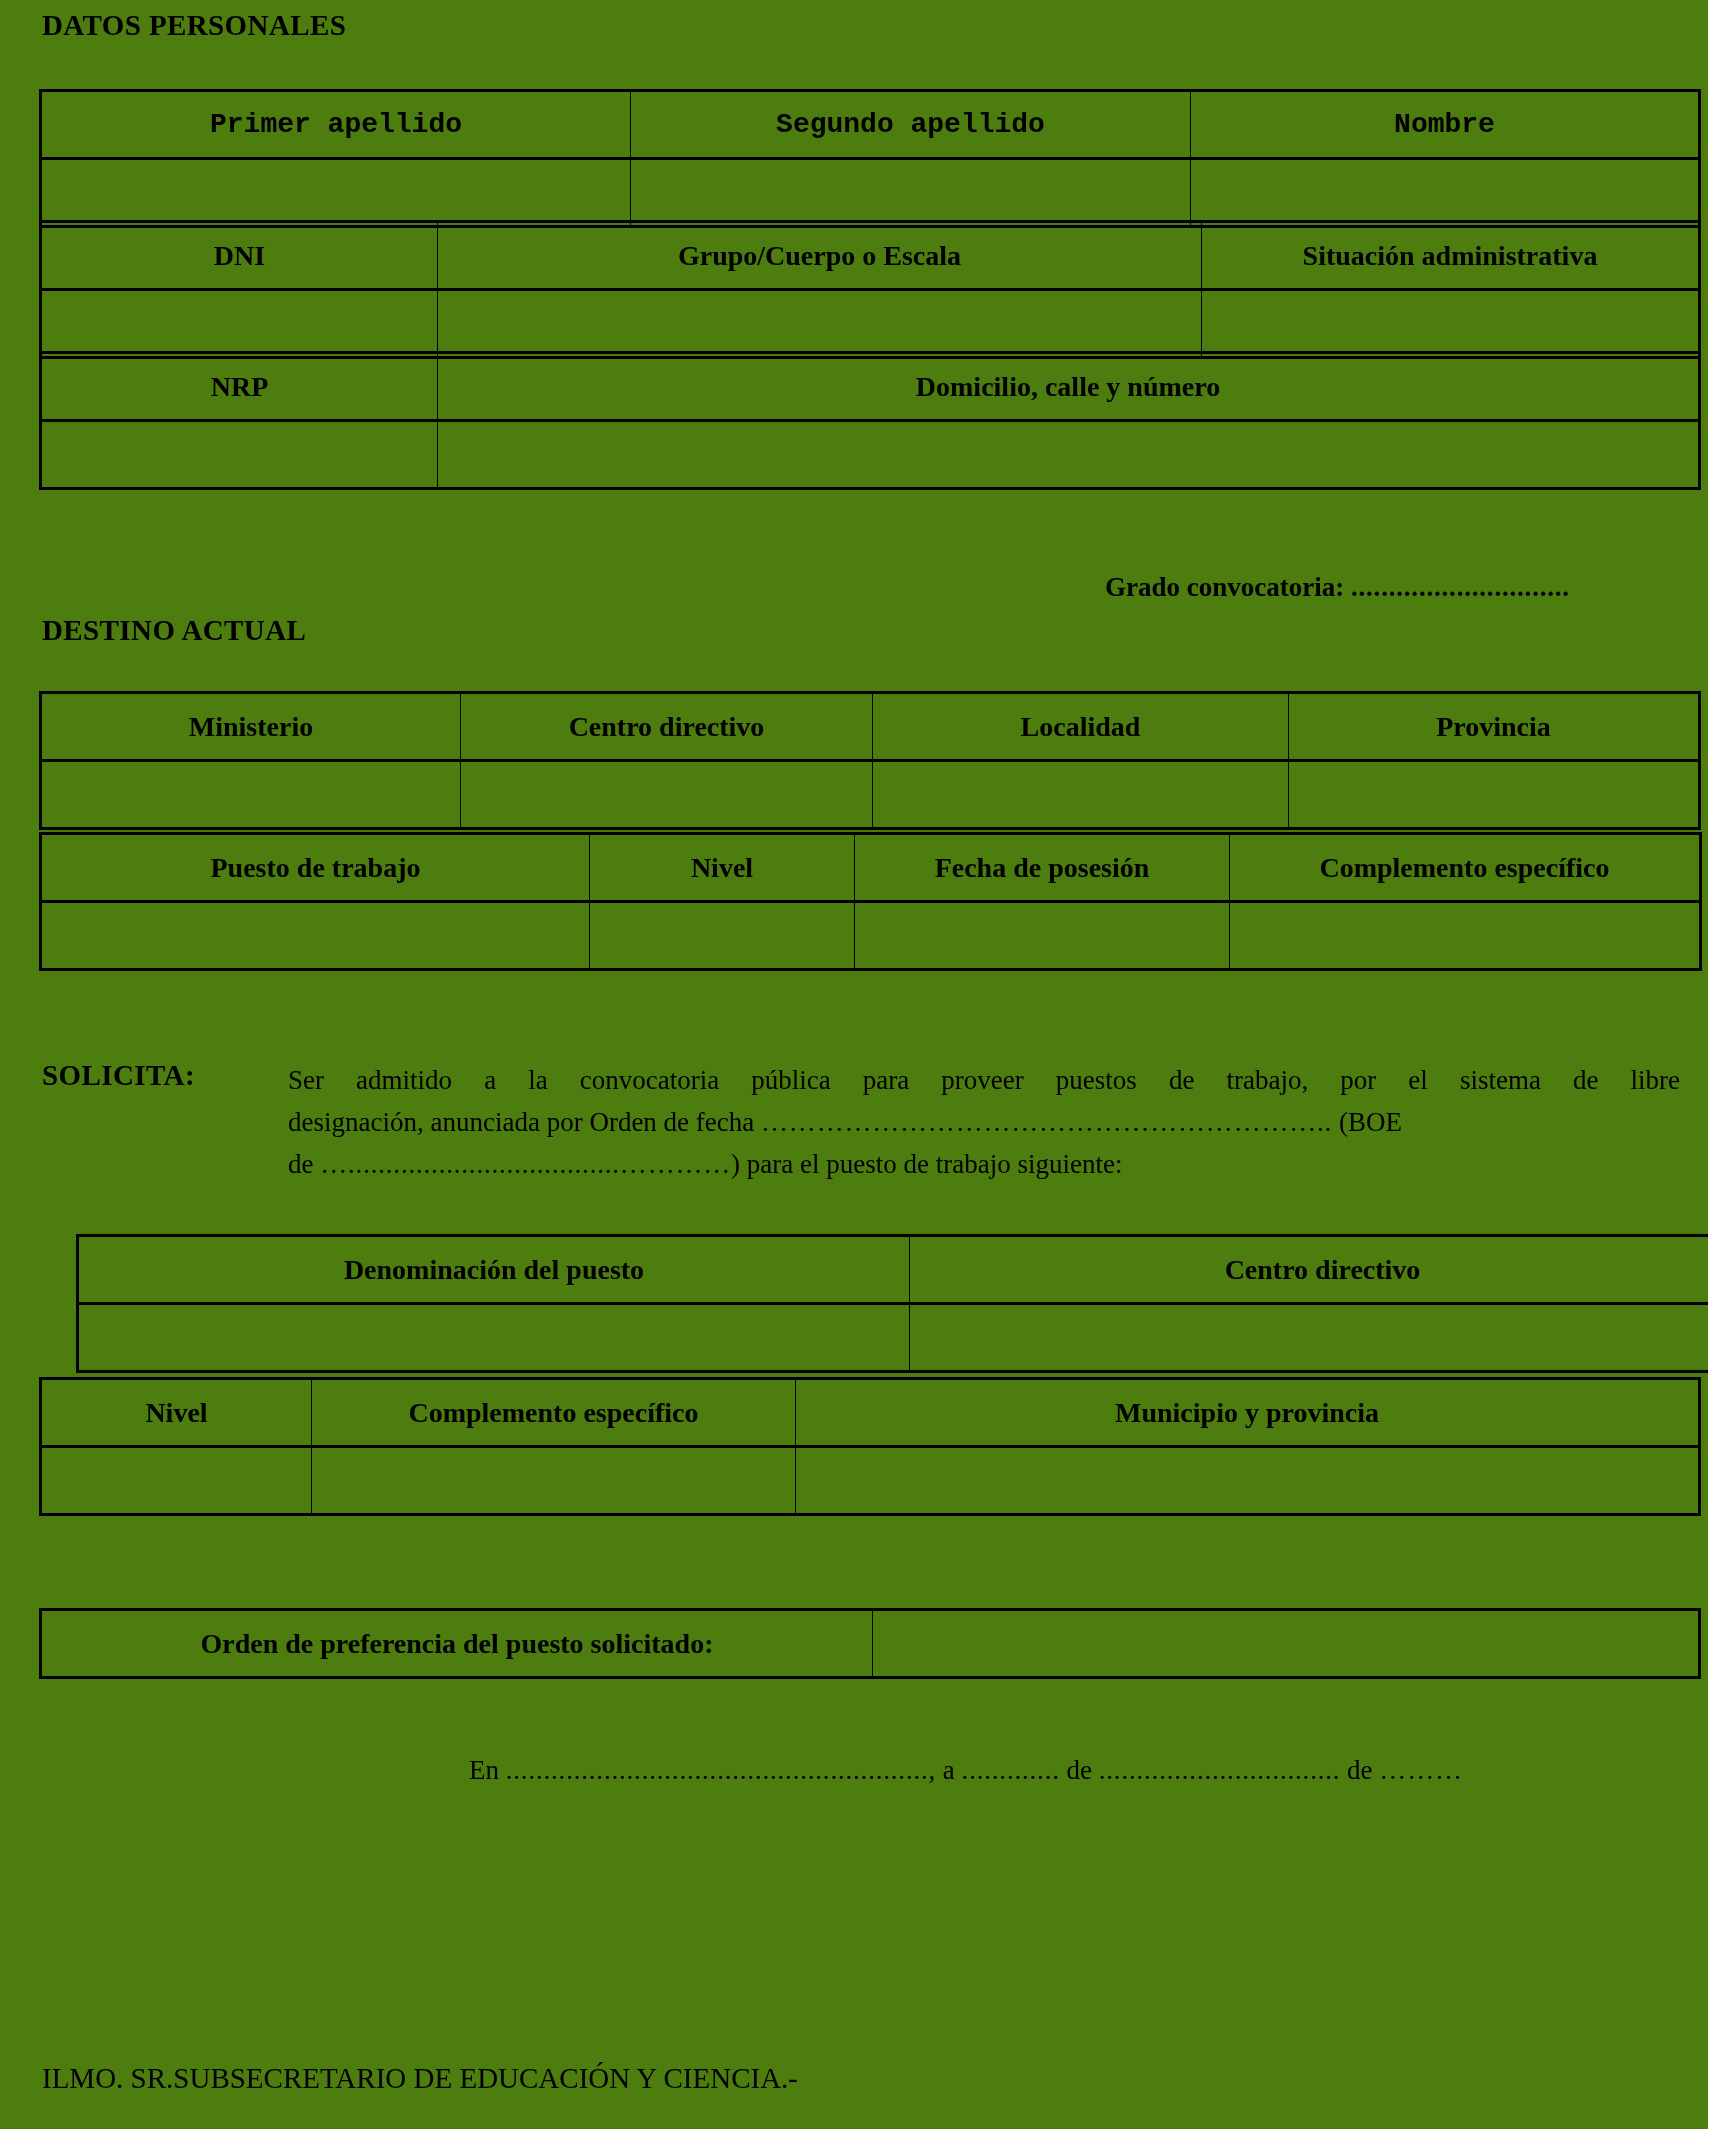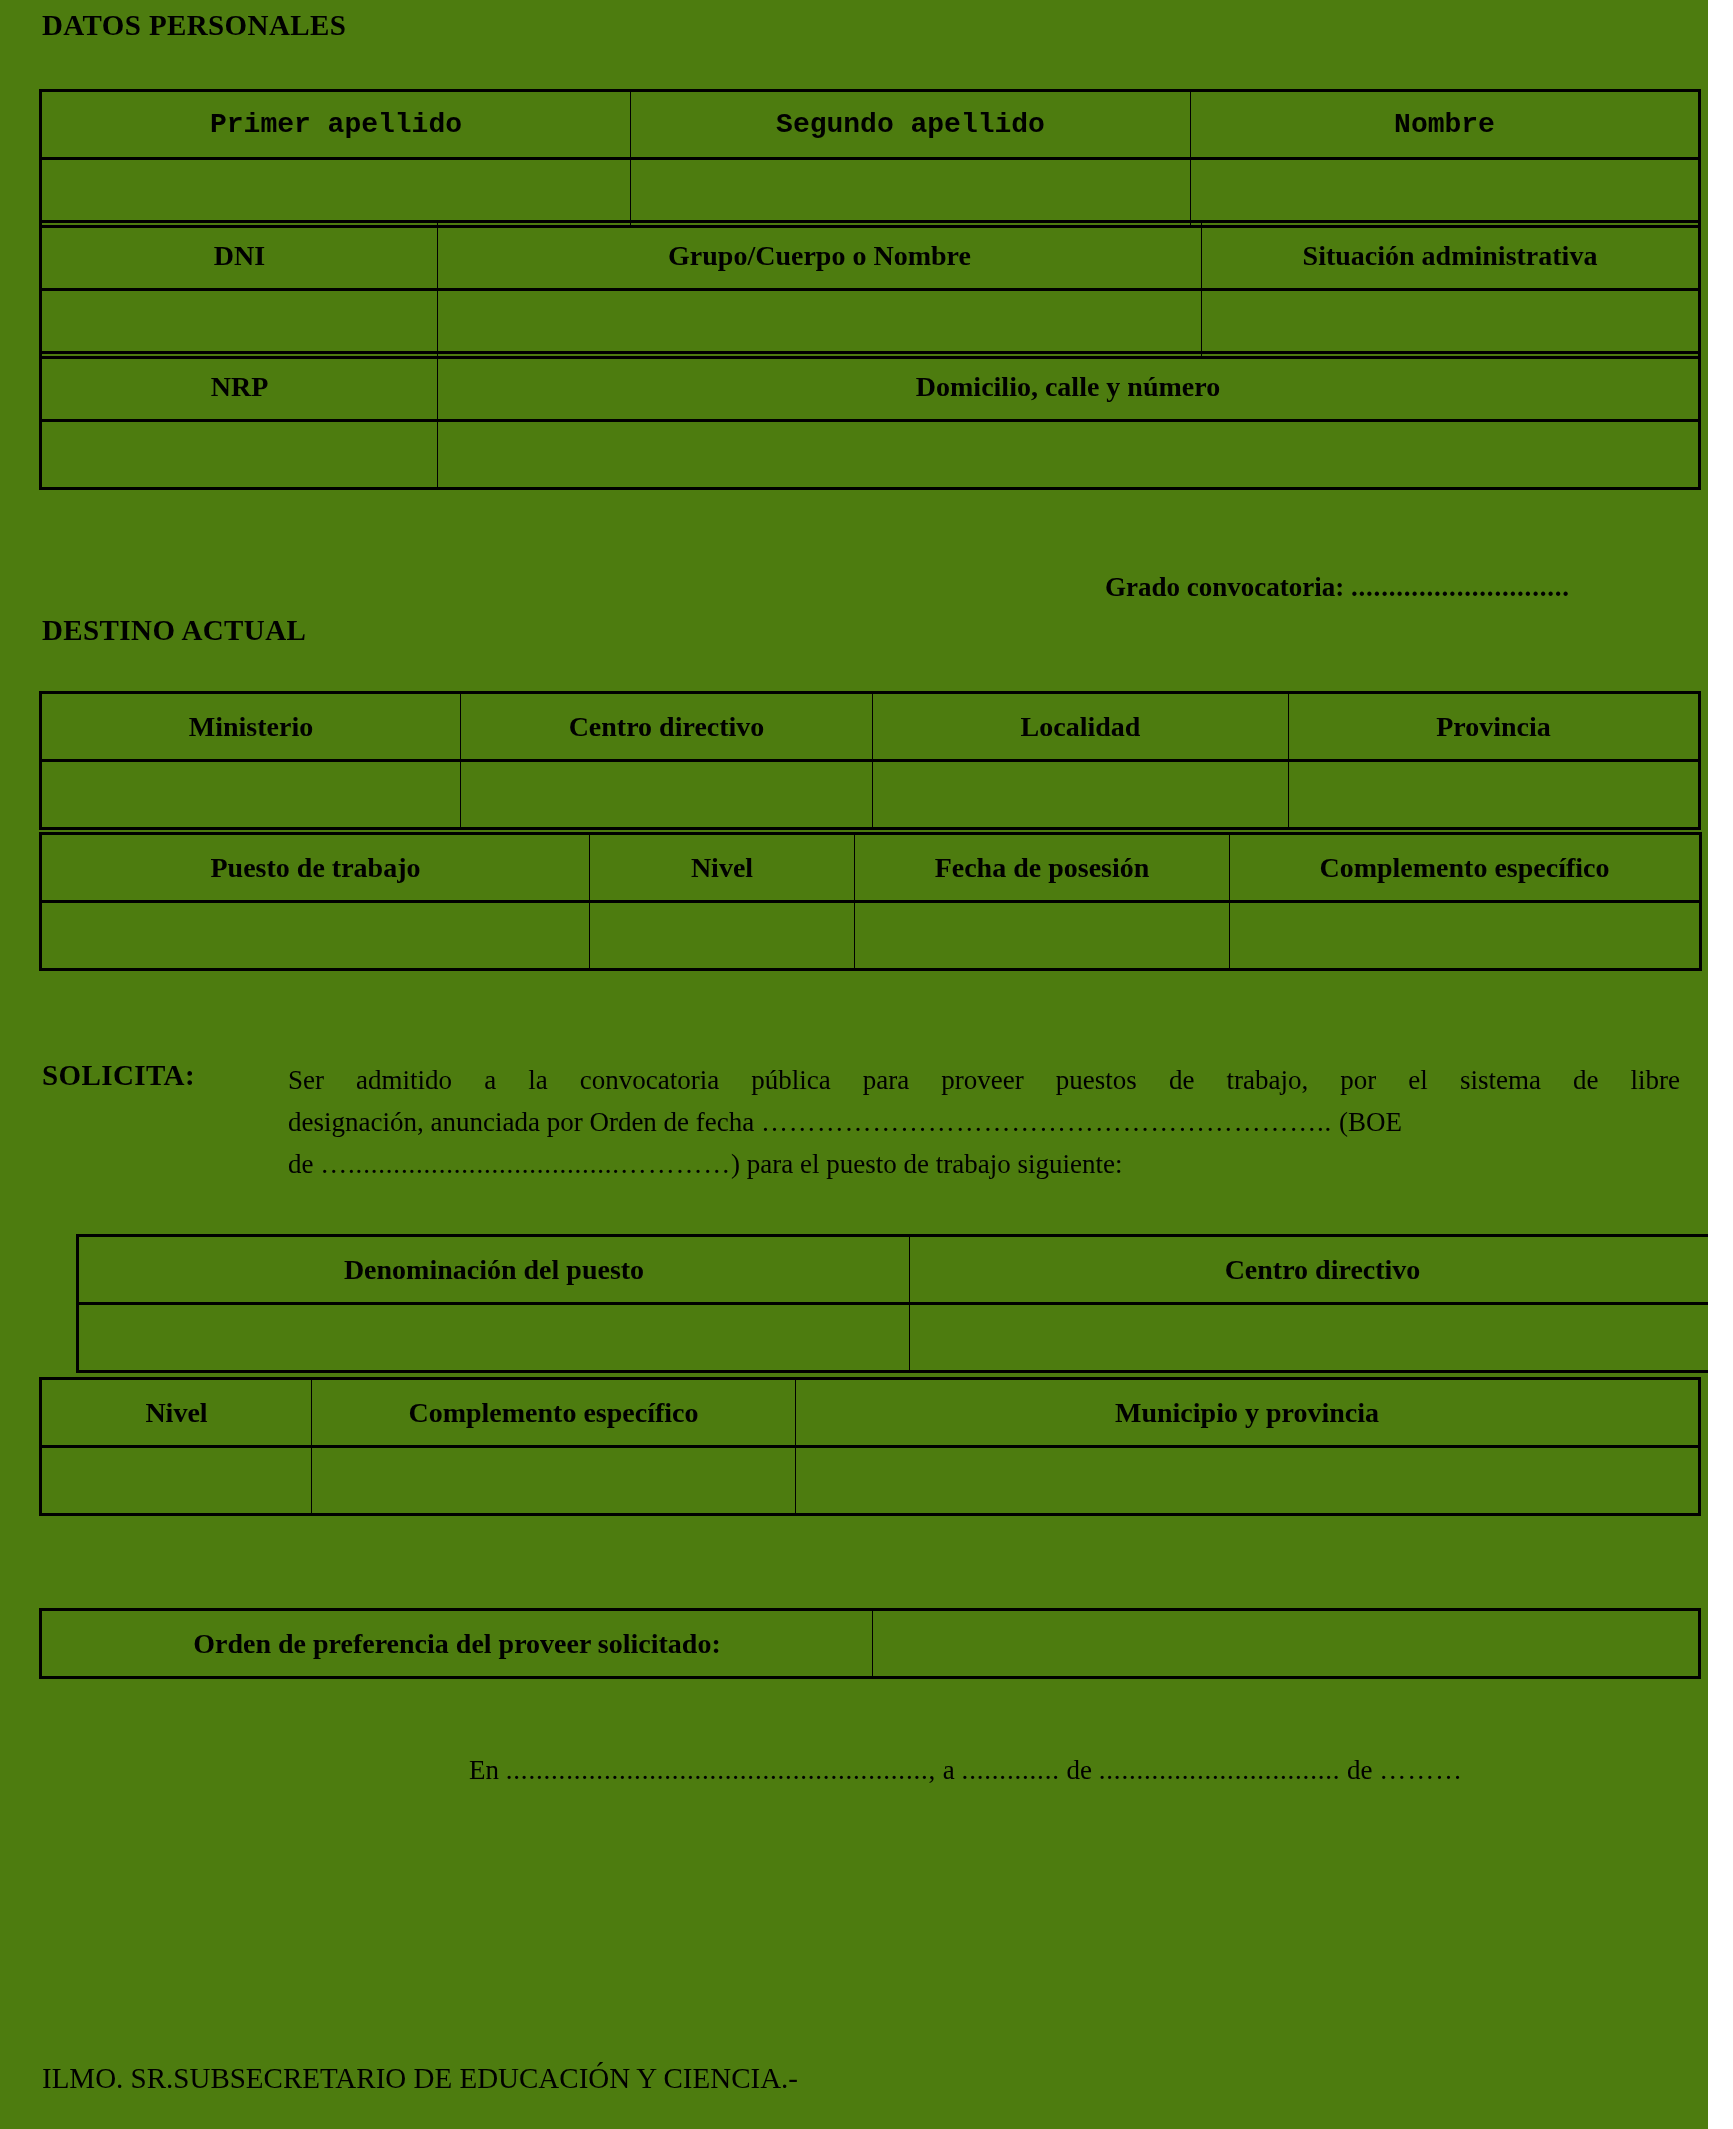--- a/index.html
+++ b/index.html
@@ -148,21 +148,21 @@
 
   <table class="form-table" style="left:39px; top:220px; width:1659px;">
     <colgroup>
       <col style="width:397px">
         <col style="width:764px">
         <col style="width:498px">
     </colgroup>
     <tbody>
       <tr>
         <td class="hdr-cell thick-top">DNI</td>
-        <td class="hdr-cell thick-top">Grupo/Cuerpo o Nombre</td>
+        <td class="hdr-cell thick-top">Grupo/Cuerpo o Escala</td>
         <td class="hdr-cell thick-top">Situación administrativa</td>
       </tr>
       <tr>
         <td class="blank-cell thick-top"></td>
         <td class="blank-cell thick-top"></td>
         <td class="blank-cell thick-top"></td>
       </tr>
     </tbody>
   </table>
 
@@ -289,21 +289,21 @@
     </tbody>
   </table>
 
   <table class="form-table" style="left:39px; top:1608px; width:1659px;">
     <colgroup>
       <col style="width:832px">
         <col style="width:827px">
     </colgroup>
     <tbody>
       <tr>
-        <td class="hdr-cell thick-top thick-bottom" style="text-align:center;">Orden de preferencia del proveer solicitado:</td>
+        <td class="hdr-cell thick-top thick-bottom" style="text-align:center;">Orden de preferencia del puesto solicitado:</td>
         <td class="blank-cell thick-top thick-bottom"></td>
       </tr>
     </tbody>
   </table>
 
   <div id="place-date-line">
     <span>En</span>
     <span class="dots">........................................................,</span>
     <span>a</span>
     <span class="dots">.............</span>

